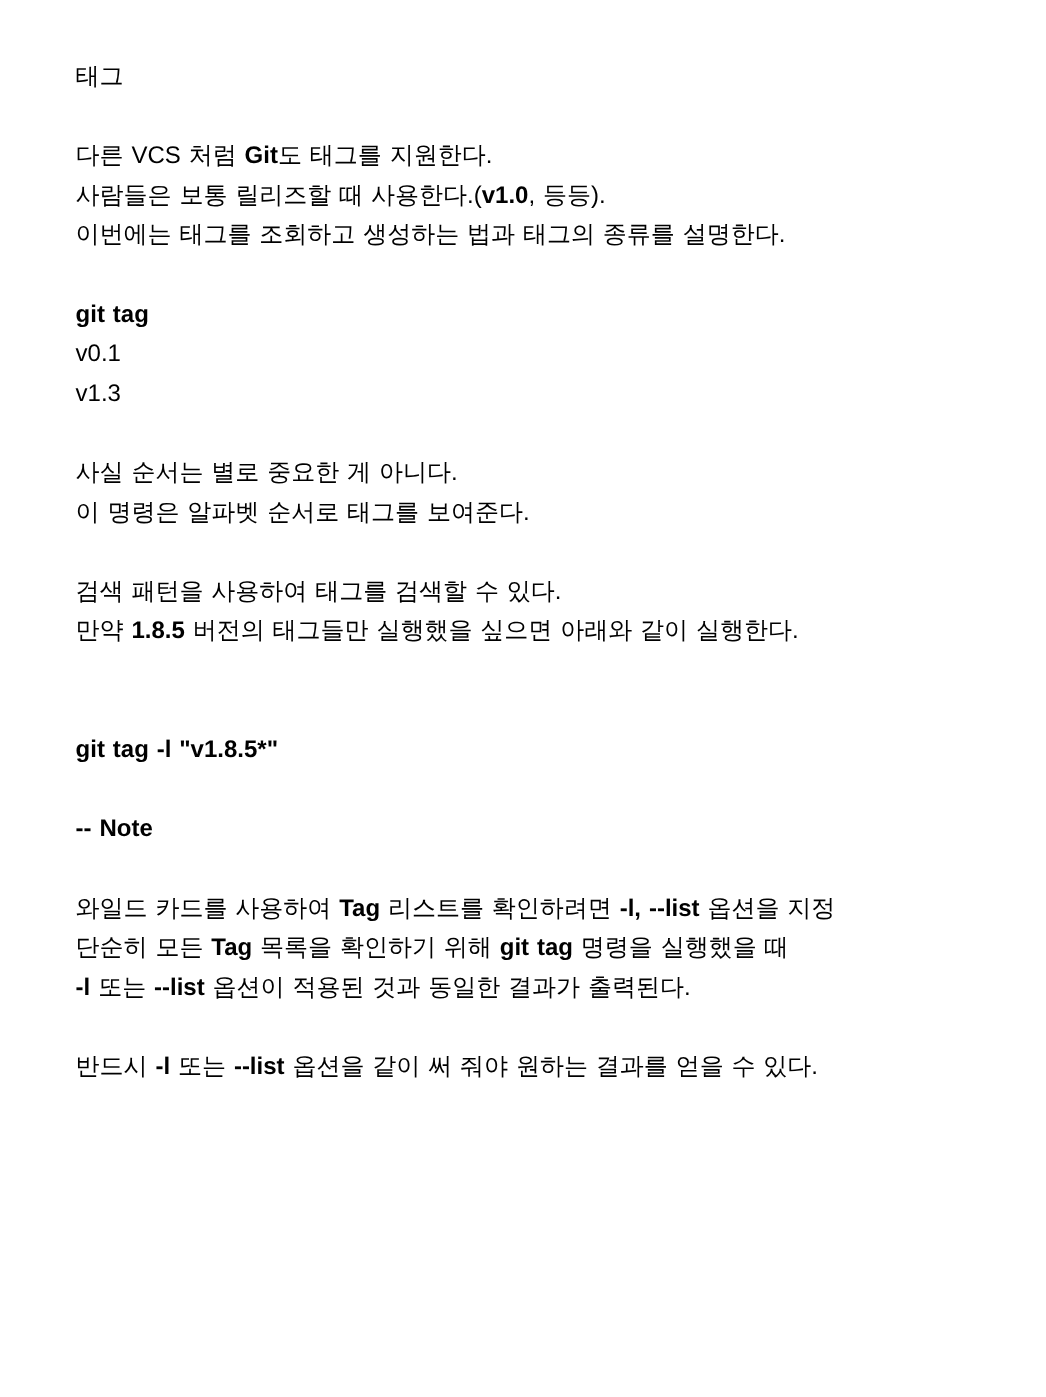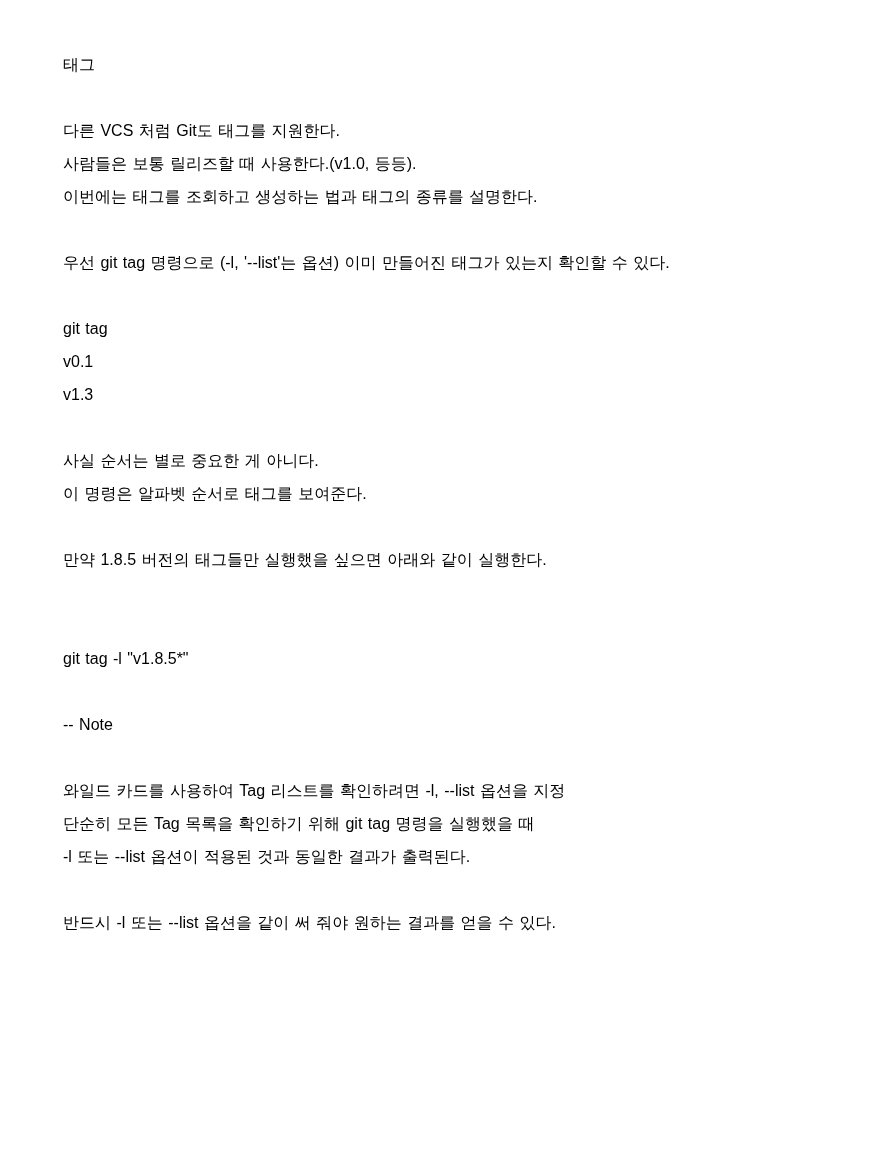--- a/index.html
+++ b/index.html
@@ -22,53 +22,51 @@
   }
   .para:first-child {
     margin-top: 0;
   }
   .para.gap-large {
     margin-top: 66px;
   }
   .line {
     height: 33px;
     line-height: 33px;
-    font-size: 16px;
+    font-size: 20px;
     white-space: nowrap;
     word-spacing: 1px;
   }
   .bold {
-    font-weight: 400;
+    font-weight: 700;
   }
 </style>
 </head>
 <body>
 
 <main class="doc">
     <div class="para">
       <div class="line"><span>태그</span></div>
     </div>
     <div class="para">
       <div class="line"><span>다른 VCS 처럼 </span><span class="bold">Git</span><span>도 태그를 지원한다.</span></div>
       <div class="line"><span>사람들은 보통 릴리즈할 때 사용한다.(</span><span class="bold">v1.0</span><span>, 등등).</span></div>
       <div class="line"><span>이번에는 태그를 조회하고 생성하는 법과 태그의 종류를 설명한다.</span></div>
     </div>
     <div class="para">
-      <div class="line"><span>우선 </span><span class="bold">git tag</span><span> 명령으로 (-l, '--list'는 옵션) 이미 만들어진 태그가 있는지 확인할 수 있다.</span></div>
-    </div>
-    <div class="para">
       <div class="line"><span class="bold">git tag</span></div>
       <div class="line"><span>v0.1</span></div>
       <div class="line"><span>v1.3</span></div>
     </div>
     <div class="para">
       <div class="line"><span>사실 순서는 별로 중요한 게 아니다.</span></div>
       <div class="line"><span>이 명령은 알파벳 순서로 태그를 보여준다.</span></div>
     </div>
     <div class="para">
+      <div class="line"><span>검색 패턴을 사용하여 태그를 검색할 수 있다.</span></div>
       <div class="line"><span>만약 </span><span class="bold">1.8.5</span><span> 버전의 태그들만 실행했을 싶으면 아래와 같이 실행한다.</span></div>
     </div>
     <div class="para gap-large">
       <div class="line"><span class="bold">git tag -l "v1.8.5*"</span></div>
     </div>
     <div class="para">
       <div class="line"><span class="bold">-- Note</span></div>
     </div>
     <div class="para">
       <div class="line"><span>와일드 카드를 사용하여 </span><span class="bold">Tag</span><span> 리스트를 확인하려면 </span><span class="bold">-l, --list</span><span> 옵션을 지정</span></div>

